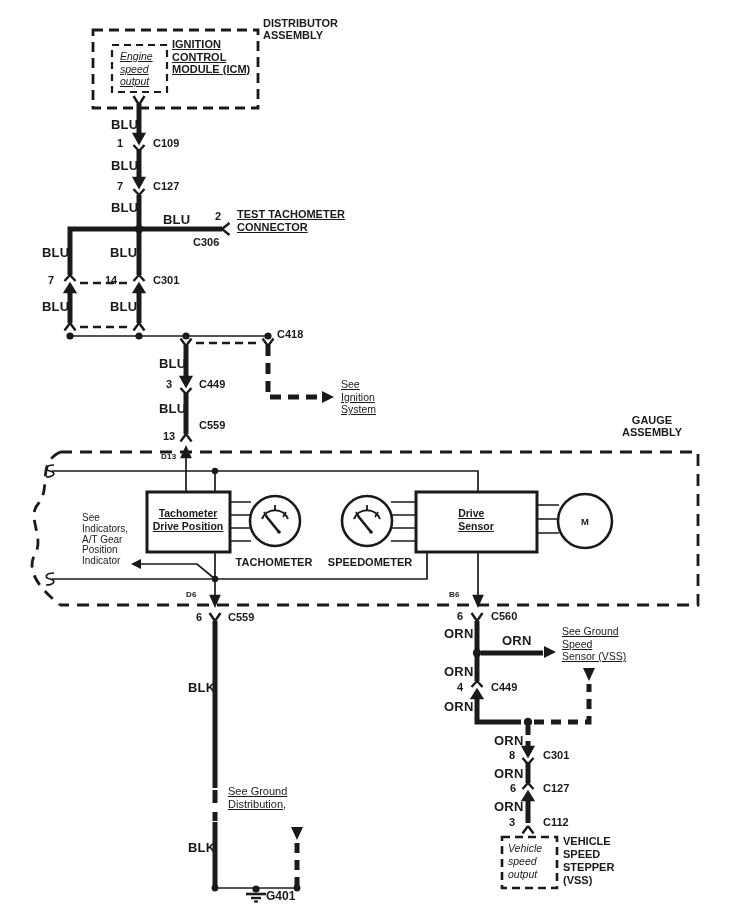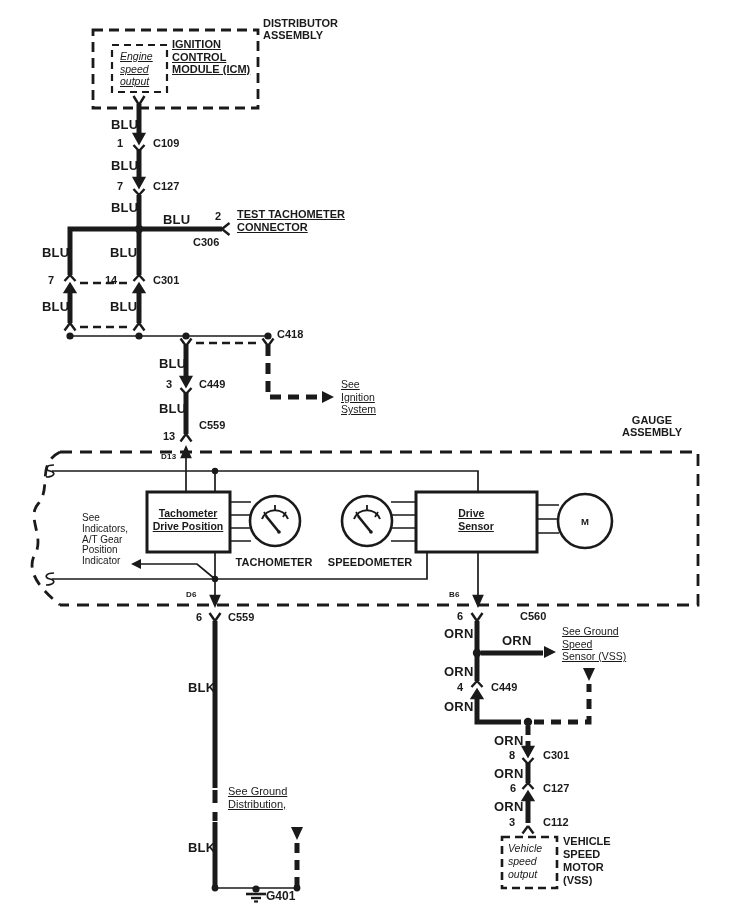--- a/index.html
+++ b/index.html
@@ -299,21 +299,21 @@
   <span class="lbl b s11" style="left:228px; top:611px;">C559</span>
   <span class="lbl b s85" style="left:188px; top:680px;">BLK</span>
   <div class="lbl blk lh12 s11" style="left:228px; top:785px;">
     <span>See Ground</span>
     <span>Distribution,</span>
   </div>
   <span class="lbl b s85" style="left:188px; top:840px;">BLK</span>
   <span class="lbl b s12" style="left:266px; top:889px;text-align:right;">G401</span>
 
   <span class="lbl b s11" style="left:457px; top:610px;">6</span>
-  <span class="lbl b s11" style="left:520px; top:610px;">C560</span>
+  <span class="lbl b s11" style="left:491px; top:610px;">C560</span>
   <span class="lbl b s85" style="left:444px; top:626px;">ORN</span>
   <span class="lbl b s85" style="left:502px; top:633px;">ORN</span>
   <div class="lbl blk lh12 s105" style="left:562px; top:625px;">
     <span>See Ground</span>
     <span>Speed</span>
     <span>Sensor (VSS)</span>
   </div>
   <span class="lbl b s85" style="left:444px; top:664px;">ORN</span>
   <span class="lbl b s11" style="left:457px; top:681px;">4</span>
   <span class="lbl b s11" style="left:491px; top:681px;">C449</span>
@@ -329,17 +329,17 @@
   <span class="lbl b s11" style="left:543px; top:816px;">C112</span>
 
   <div class="lbl blk lh13 i s105" style="left:508px; top:842px;">
     <span>Vehicle</span>
     <span>speed</span>
     <span>output</span>
   </div>
   <div class="lbl blk lh13 b s11" style="left:563px; top:835px;">
     <span>VEHICLE</span>
     <span>SPEED</span>
-    <span>MOTOR</span>
+    <span>STEPPER</span>
     <span>(VSS)</span>
   </div>
 
 </div>
 
 </body></html>

